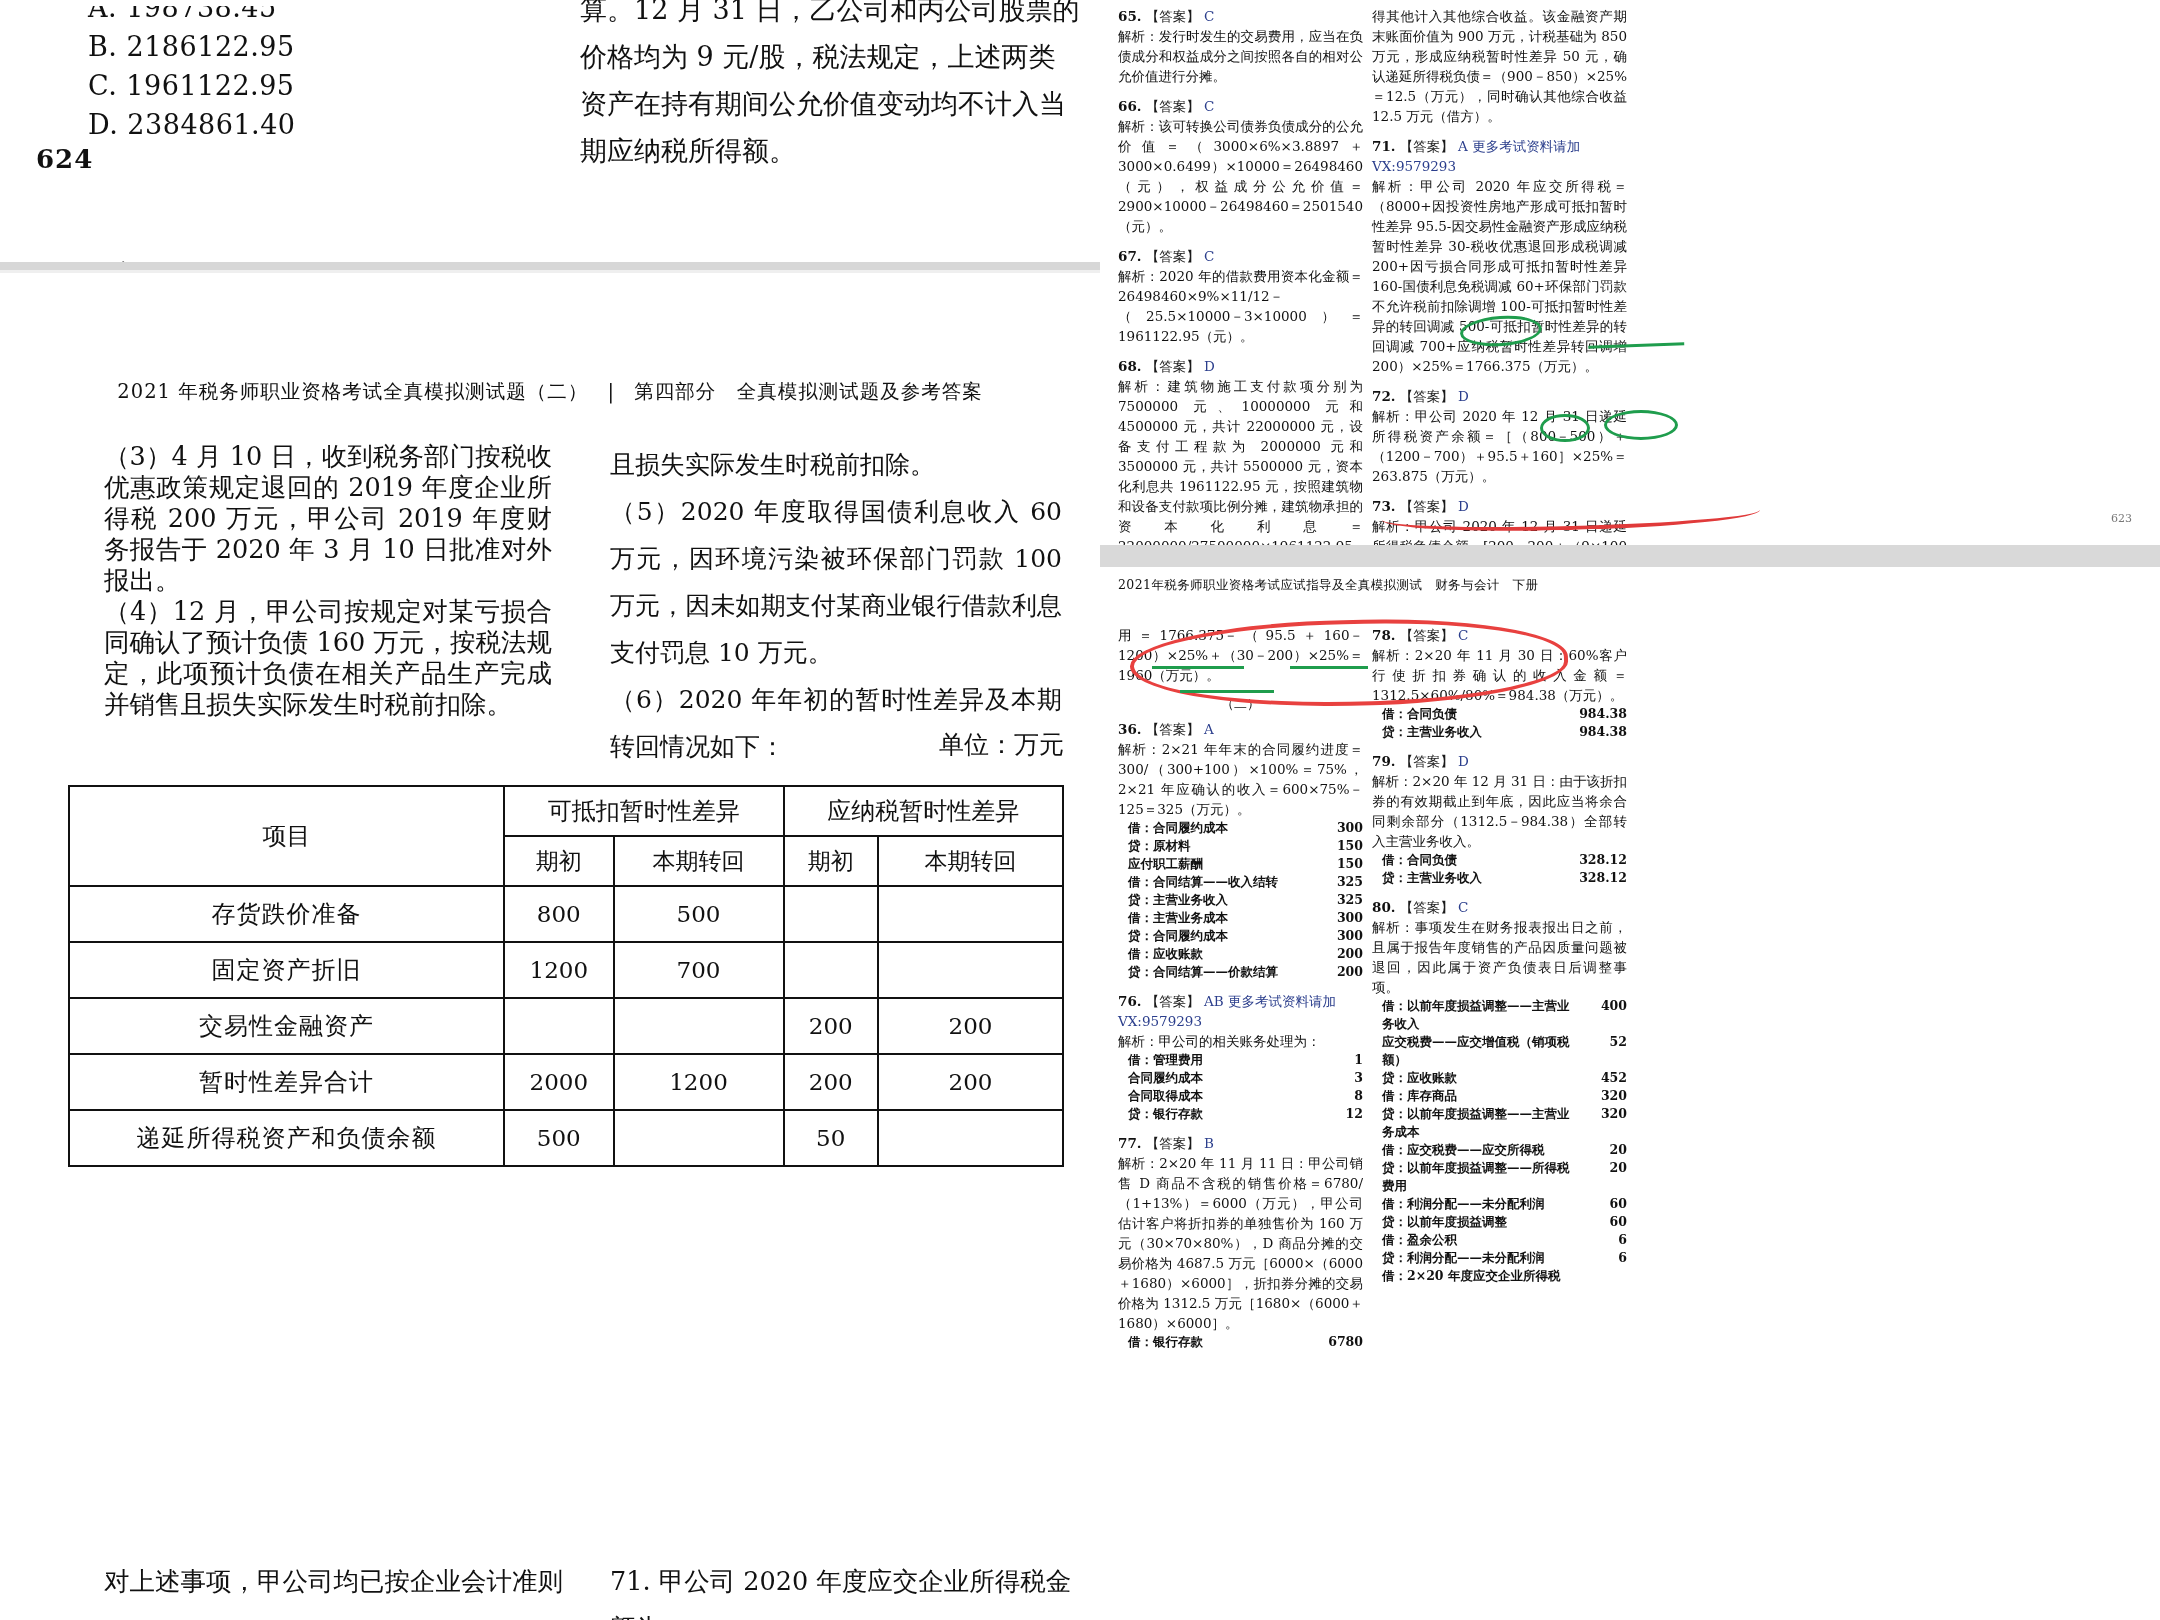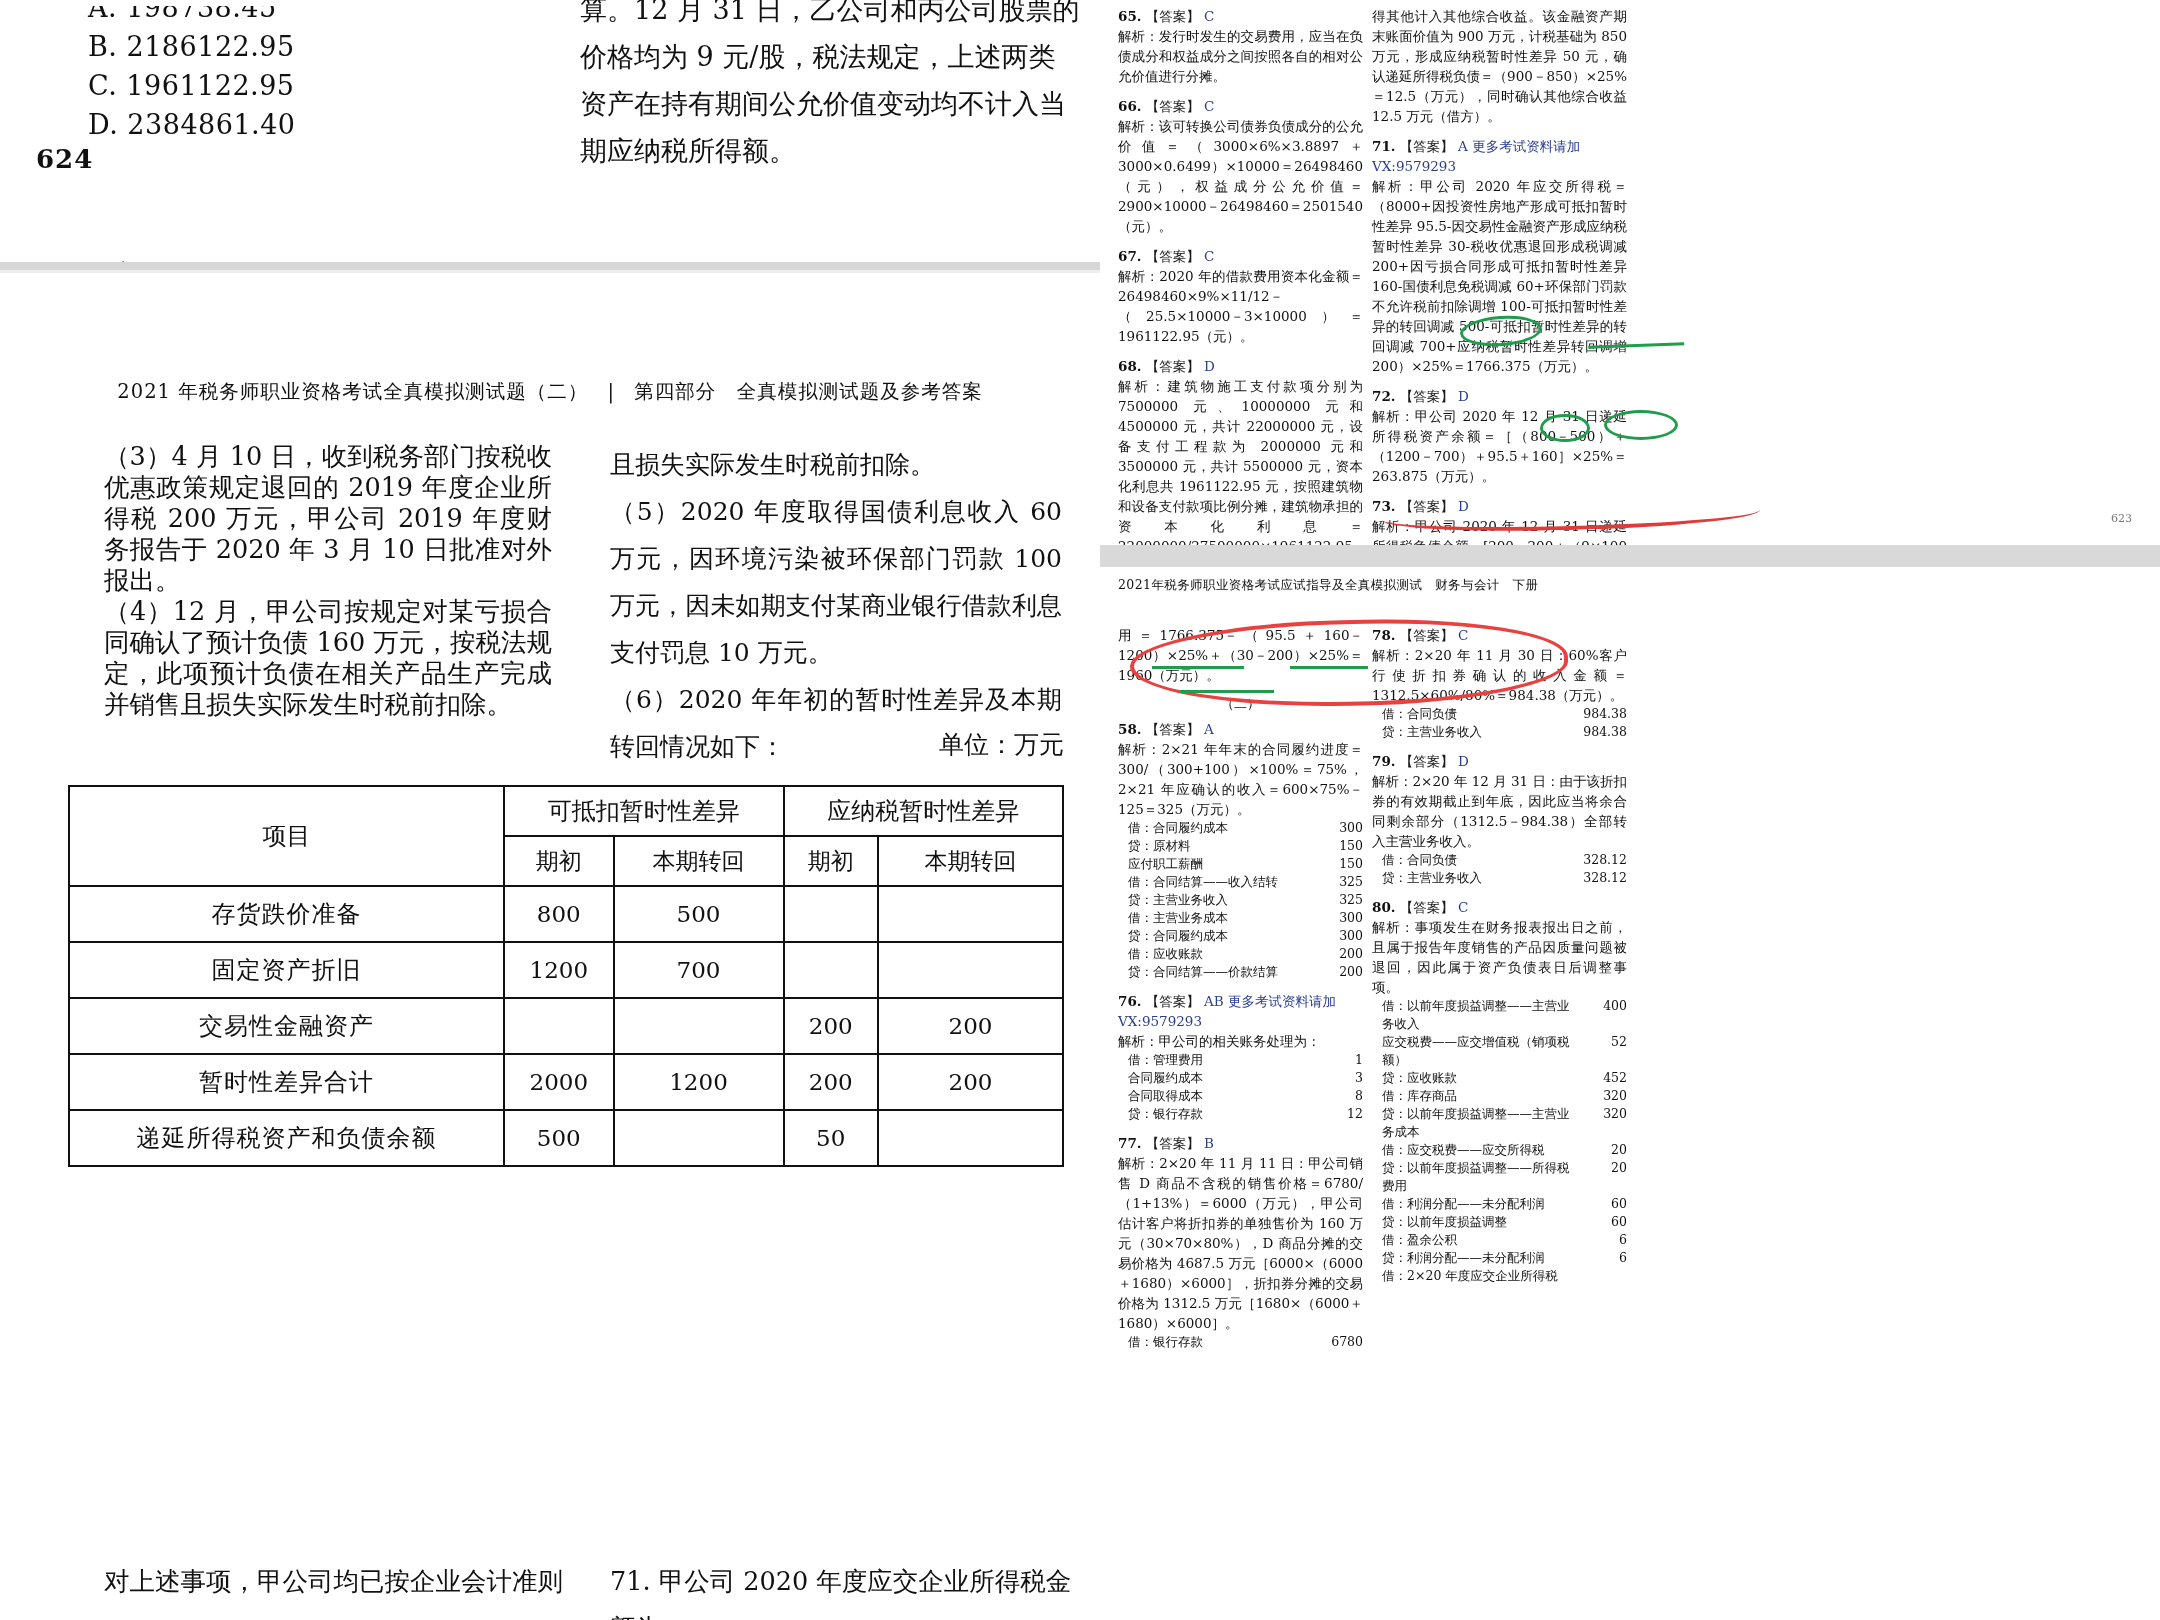--- a/index.html
+++ b/index.html
@@ -61,21 +61,21 @@
   .qn{font-weight:700;}
   .ansbox{color:#1a1a1a;}
   .blue{color:#2b3e8c;}
   .ritem .body{display:block;text-align:justify;}
 
   .rhead{position:absolute;left:18px;top:10px;width:1010px;font-size:12.5px;letter-spacing:.4px;color:#111;}
 
   .sechead{font-size:14px;text-align:center;margin:10px 0 4px;}
   .subhead{font-size:13px;text-align:center;margin:2px 0 6px;}
 
-  .jitem{display:flex;font-size:12.5px;line-height:18px;}
+  .jitem{display:flex;font-size:12.5px;line-height:18px;font-weight:bold;}
   .jitem .jl{flex:1 1 auto;padding-left:10px;}
   .jitem .jr{flex:0 0 52px;text-align:right;}
 
   
   .ann{position:absolute;pointer-events:none;}
   .ann-green1{left:1460px;top:316px;width:76px;height:24px;border:3px solid #1f9d4d;border-radius:50%;transform:rotate(-4deg);}
   .ann-green2{left:1588px;top:330px;width:96px;height:14px;border-bottom:3px solid #1f9d4d;transform:rotate(-2deg);}
   .ann-green3{left:1604px;top:410px;width:68px;height:24px;border:3px solid #1f9d4d;border-radius:50%;}
   .ann-green4{left:1540px;top:414px;width:44px;height:22px;border:3px solid #1f9d4d;border-radius:50%;}
   .ann-red1{left:1382px;top:500px;width:378px;height:26px;border-bottom:4px solid #e03a3a;border-radius:50%;transform:rotate(-1.5deg);}
@@ -259,21 +259,21 @@
     <div class="rpanel bot">
       <div class="rhead">2021年税务师职业资格考试应试指导及全真模拟测试　财务与会计　下册</div>
 
       <div class="rcolA" style="top:58px;">
         <div class="ritem">
           <span class="body">用＝1766.375－（95.5＋160－1200）×25%＋（30－200）×25%＝1960（万元）。</span>
         </div>
         <div class="subhead">（二）</div>
 
         <div class="ritem">
-          <span class="qn">58.</span>
+          <span class="qn">36.</span>
           <span class="ansbox">【答案】</span>
           <span class="blue">A</span>
           <span class="body"><span>解析：</span><span>2×21 年年末的合同履约进度＝300/（300+100）×100%＝75%，2×21 年应确认的收入＝600×75%－125＝325（万元）。</span></span>
           <div class="jitem">
               <span class="jl">借：合同履约成本</span>
               <span class="jr">300</span>
             </div>
           <div class="jitem">
               <span class="jl">贷：原材料</span>
               <span class="jr">150</span>

